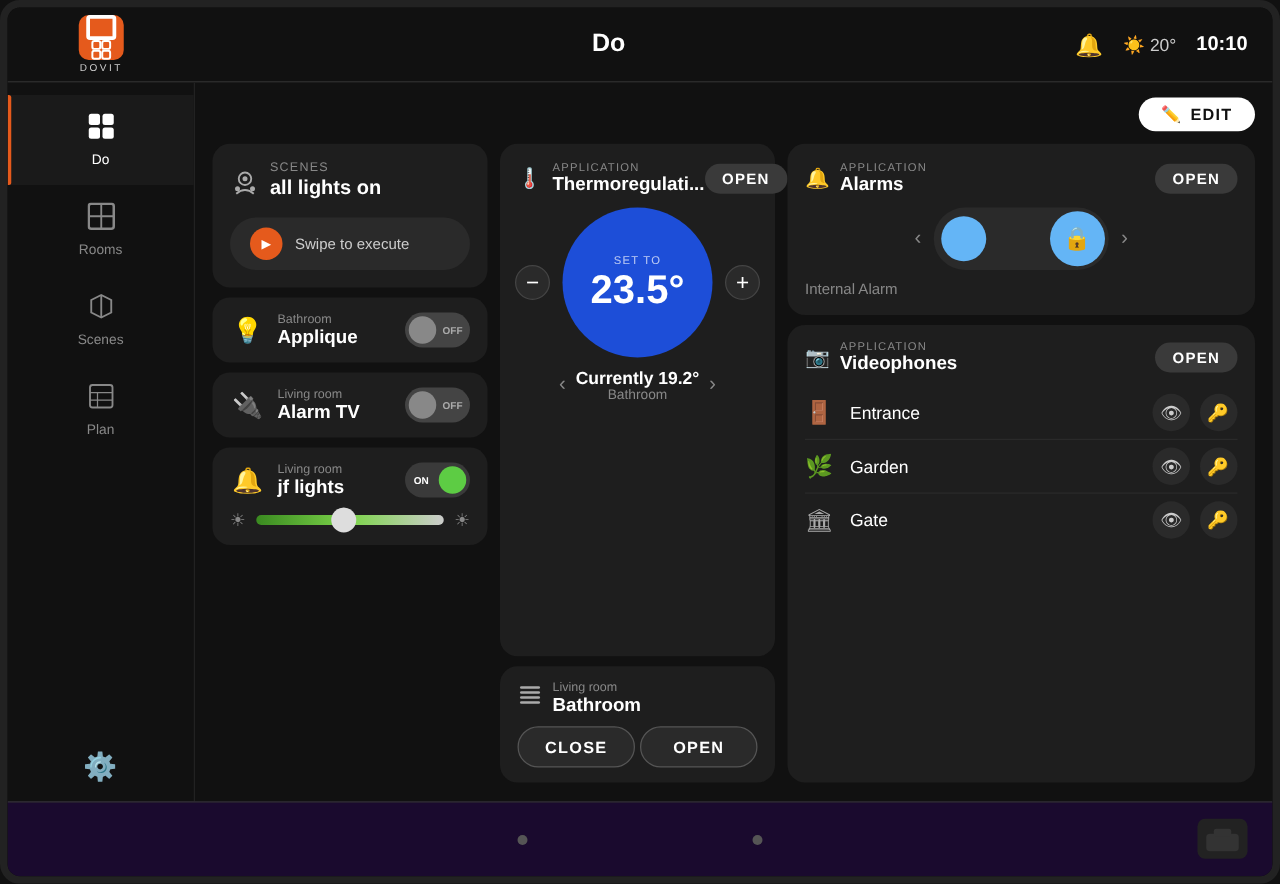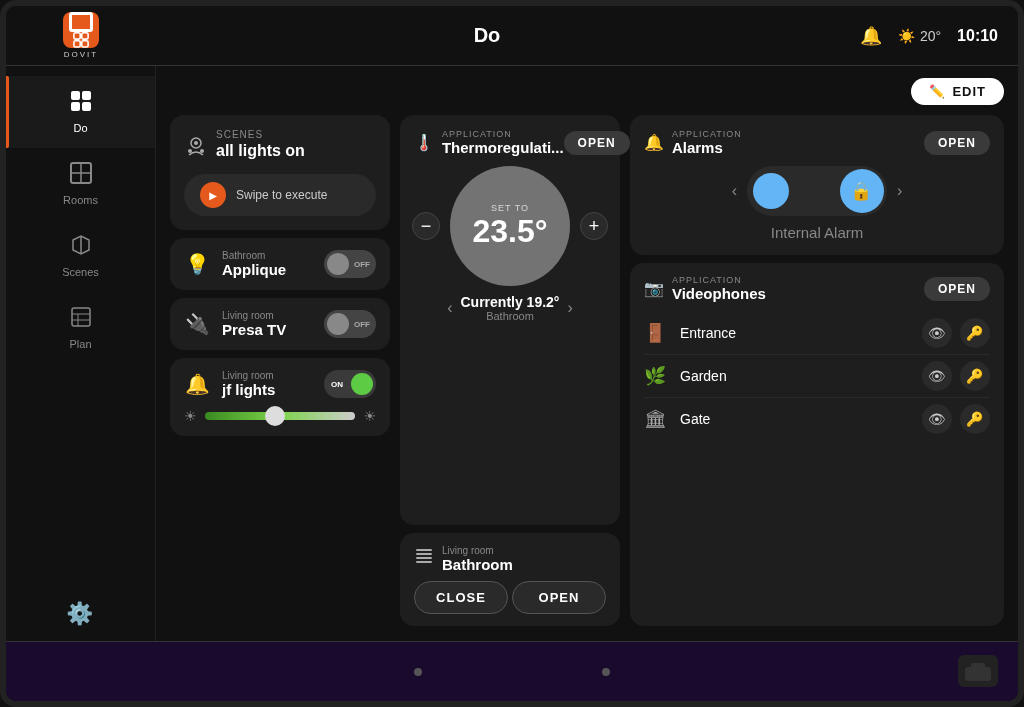--- a/index.html
+++ b/index.html
@@ -414,21 +414,21 @@
       color: #fff;
       font-size: 18px;
       cursor: pointer;
       display: flex;
       align-items: center;
       justify-content: center;
     }
     .thermo-circle {
       width: 120px;
       height: 120px;
-      background: #737373;
+      background: #1d4ed8;
       border-radius: 50%;
       display: flex;
       flex-direction: column;
       align-items: center;
       justify-content: center;
     }
     .thermo-set-label {
       font-size: 9px;
       color: rgba(255,255,255,0.7);
       text-transform: uppercase;
@@ -546,23 +546,23 @@
       background: #64b5f6;
       border-radius: 50%;
       position: absolute;
       right: 3px;
       display: flex;
       align-items: center;
       justify-content: center;
     }
     .lock-icon { font-size: 18px; color: #fff; }
     .alarm-label {
-      font-size: 15px;
+      font-size: 12px;
       color: #888;
-      text-align: center;
+      text-align: left;
       margin-top: 6px;
     }
 
     
     .video-card {
       background: #1e1e1e;
       border-radius: 14px;
       padding: 12px 14px;
       flex: 1;
     }
@@ -742,21 +742,21 @@
             </div>
             <div class="toggle toggle-off">
               <div class="toggle-knob"></div>
             </div>
           </div>
 
           <div class="device-card">
             <span class="device-icon">🔌</span>
             <div class="device-info">
               <div class="device-room">Living room</div>
-              <div class="device-name">Presa TV</div>
+              <div class="device-name">Alarm TV</div>
             </div>
             <div class="toggle toggle-off">
               <div class="toggle-knob"></div>
             </div>
           </div>
 
           <div class="light-card">
             <div class="light-card-top">
               <span class="device-icon">🔔</span>
               <div class="device-info">

